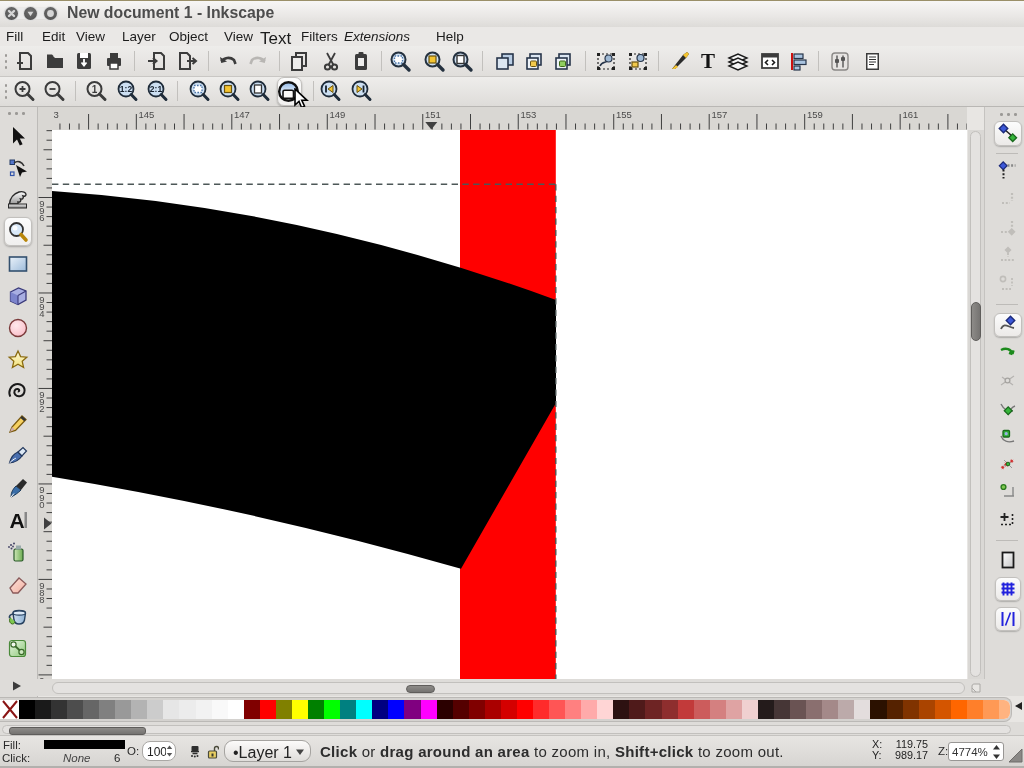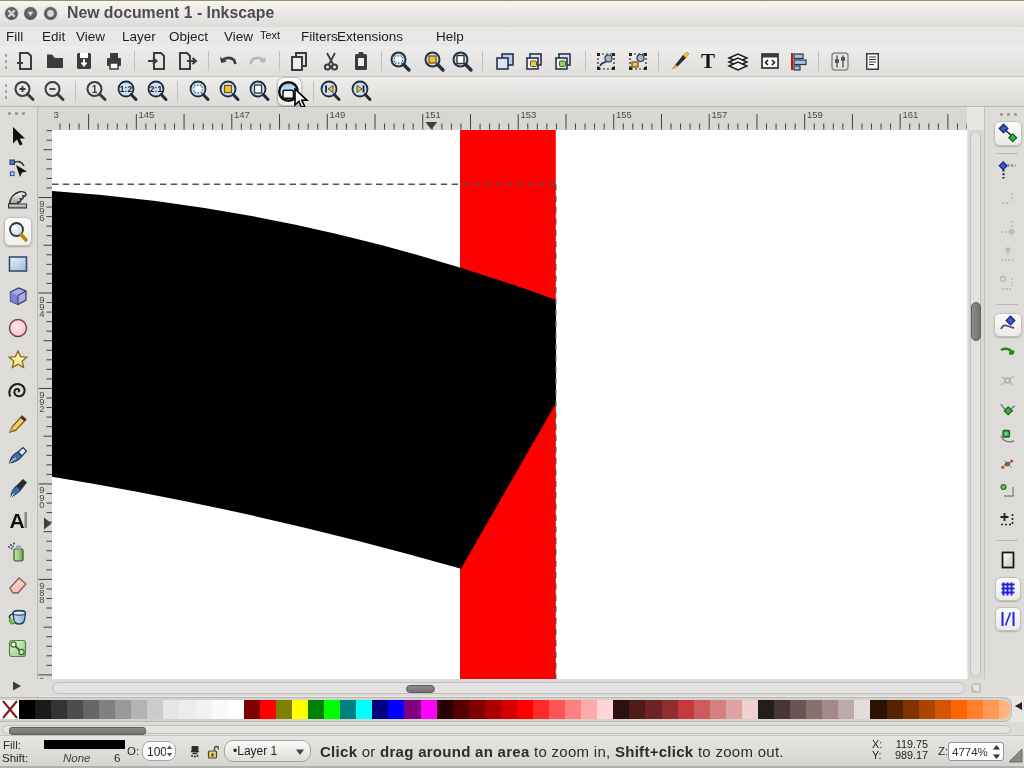--- a/index.html
+++ b/index.html
@@ -29,23 +29,23 @@
     <circle cx="6.5" cy="6.5" r="3.4" fill="#d6d6d6"></circle>
   </svg>
 <div class="abs" style="left:67px;top:3.5px;font-size:15.8px;font-weight:bold;color:#4d4d4d;">New document 1 - Inkscape</div>
 <div class="abs" style="left:0;top:27px;width:1024px;height:19px;background:#eae8e6;"></div>
 <div class="abs" style="left:6px;top:28.5px;font-size:13.5px;color:#1c1c1c;">Fill</div>
 <div class="abs" style="left:42px;top:28.5px;font-size:13.5px;color:#1c1c1c;">Edit</div>
 <div class="abs" style="left:76px;top:28.5px;font-size:13.5px;color:#1c1c1c;">View</div>
 <div class="abs" style="left:122px;top:28.5px;font-size:13.5px;color:#1c1c1c;">Layer</div>
 <div class="abs" style="left:169px;top:28.5px;font-size:13.5px;color:#1c1c1c;">Object</div>
 <div class="abs" style="left:224px;top:28.5px;font-size:13.5px;color:#1c1c1c;">View</div>
-<div class="abs" style="left:260px;top:28.5px;font-size:11px;color:#1c1c1c;">Text</div>
+<div class="abs" style="left:260px;top:28.5px;font-size:17px;color:#1c1c1c;">Text</div>
 <div class="abs" style="left:301px;top:28.5px;font-size:13.5px;color:#1c1c1c;">Filters</div>
-<div class="abs" style="left:337px;top:28.5px;font-size:13.5px;color:#1c1c1c;">Extensions</div>
+<div class="abs" style="left:344px;top:28.5px;font-size:13.5px;color:#1c1c1c;font-style:italic;">Extensions</div>
 <div class="abs" style="left:436px;top:28.5px;font-size:13.5px;color:#1c1c1c;">Help</div>
 
 <div class="abs" style="left:0;top:46px;width:1024px;height:31px;background:linear-gradient(#eeedeb,#e0dedb);border-bottom:1px solid #c9c7c4;box-sizing:border-box;"></div>
 <div class="abs" style="left:0;top:77px;width:1024px;height:30px;background:linear-gradient(#eeedeb,#dedcd9);border-bottom:1px solid #b9b7b4;box-sizing:border-box;"></div>
 
 <div class="abs" style="left:4.5px;top:54px;width:2.5px;height:2.5px;border-radius:50%;background:#9b9996;"></div>
 <div class="abs" style="left:4.5px;top:60px;width:2.5px;height:2.5px;border-radius:50%;background:#9b9996;"></div>
 <div class="abs" style="left:4.5px;top:66px;width:2.5px;height:2.5px;border-radius:50%;background:#9b9996;"></div>
 <div class="abs" style="left:4.5px;top:84px;width:2.5px;height:2.5px;border-radius:50%;background:#9b9996;"></div>
 <div class="abs" style="left:4.5px;top:90px;width:2.5px;height:2.5px;border-radius:50%;background:#9b9996;"></div>
@@ -626,21 +626,21 @@
 <div class="abs" style="left:999.02px;top:0;width:16.57px;height:19px;background:#ffb380;"></div>
 </div>
 <svg class="abs" style="left:1013px;top:701px" width="10" height="10">
     <path d="M9 1 L2 5 L9 9 Z" fill="#222"></path>
   </svg>
 <div class="abs" style="left:0;top:722px;width:1024px;height:13px;background:#dedcd9;"></div>
 <div class="abs" style="left:2px;top:725px;width:1009px;height:9px;background:#e4e2e0;border:1px solid #c2c0bd;border-radius:5px;box-sizing:border-box;"></div>
 <div class="abs" style="left:9px;top:727px;width:137px;height:7.5px;background:linear-gradient(#8d8b88,#757371);border:1px solid #5f5d5b;border-radius:3px;box-sizing:border-box;"></div>
 <div class="abs" style="left:0;top:735px;width:1024px;height:33px;background:linear-gradient(#e7e5e2,#d7d5d2);border-top:1px solid #c5c3c0;border-bottom:2px solid #b2b0ad;box-sizing:border-box;"></div>
 <div class="abs" style="left:3px;top:739px;font-size:11.5px;color:#2a2a2a;">Fill:</div>
-<div class="abs" style="left:2px;top:751.5px;font-size:11.5px;color:#2a2a2a;">Shift:</div>
+<div class="abs" style="left:2px;top:751.5px;font-size:11.5px;color:#2a2a2a;">Click:</div>
 <div class="abs" style="left:43.7px;top:740.4px;width:81px;height:9px;background:#000;"></div>
 <div class="abs" style="left:63px;top:751.5px;font-size:11.5px;font-style:italic;color:#444;"><i>None</i></div>
 <div class="abs" style="left:114px;top:751.5px;font-size:11.5px;color:#2a2a2a;">6</div>
 <div class="abs" style="left:127px;top:745px;font-size:11.5px;color:#2a2a2a;">O:</div>
 <div class="abs" style="left:141.5px;top:741px;width:34px;height:20px;background:#fff;border:1px solid #aaa8a5;border-radius:8px;box-sizing:border-box;"></div>
 <div class="abs" style="left:147px;top:744.5px;font-size:12px;color:#222;width:19px;overflow:hidden;">100</div>
 <svg class="abs" style="left:166px;top:745px" width="7" height="12">
     <path d="M3.5 0.5 L6.2 4 L0.8 4 Z" fill="#555"></path>
     <path d="M3.5 11.5 L0.8 8 L6.2 8 Z" fill="#555"></path>
   </svg>
@@ -650,21 +650,21 @@
     <circle cx="3" cy="11" r="1" fill="#2e2e2e"></circle>
     <circle cx="8.5" cy="11" r="1" fill="#2e2e2e"></circle>
     <circle cx="5.8" cy="11.5" r="1" fill="#2e2e2e"></circle>
   </svg>
 <svg class="abs" style="left:206px;top:744px" width="13" height="15" viewBox="0 0 13 15">
     <rect x="2.5" y="7" width="8" height="7" rx="1" fill="#e8ce62" stroke="#4a4a3a" stroke-width="1.2"></rect>
     <rect x="5.5" y="9.5" width="2" height="3" fill="#3a3a2a"></rect>
     <path d="M8.5 7 V4.5 C8.5 1.8 12.5 1.8 12.5 4.5 V5.5" fill="none" stroke="#4a4a3a" stroke-width="1.4"></path>
   </svg>
 <div class="abs" style="left:224px;top:739.5px;width:87px;height:22px;background:linear-gradient(#fcfbfa,#dfddda);border:1px solid #a5a3a0;border-radius:9px;box-sizing:border-box;"></div>
-<div class="abs" style="left:233px;top:744px;font-size:12px;color:#222;">•Layer 1</div>
+<div class="abs" style="left:233px;top:744px;font-size:16px;color:#222;">•Layer 1</div>
 <svg class="abs" style="left:295px;top:748px" width="10" height="8">
     <path d="M1 1.5 L9 1.5 L5 7 Z" fill="#444"></path>
   </svg>
 <div class="abs" style="left:320px;top:743px;font-size:15px;letter-spacing:0.28px;color:#2d2d2d;white-space:nowrap;"><b>Click</b> or <b>drag around an area</b> to zoom in, <b>Shift+click</b> to zoom out.</div>
 <div class="abs" style="left:872px;top:737.5px;font-size:10.8px;color:#222;">X:</div>
 <div class="abs" style="left:872px;top:749px;font-size:10.8px;color:#222;">Y:</div>
 <div class="abs" style="left:884px;top:737.5px;width:44px;text-align:right;font-size:10.8px;color:#222;">119.75</div>
 <div class="abs" style="left:884px;top:749px;width:44px;text-align:right;font-size:10.8px;color:#222;">989.17</div>
 <div class="abs" style="left:938px;top:745px;font-size:11.5px;color:#2a2a2a;">Z:</div>
 <div class="abs" style="left:948.4px;top:742.3px;width:56px;height:19px;background:#fff;border:1px solid #989694;border-radius:3px;box-sizing:border-box;"></div>

